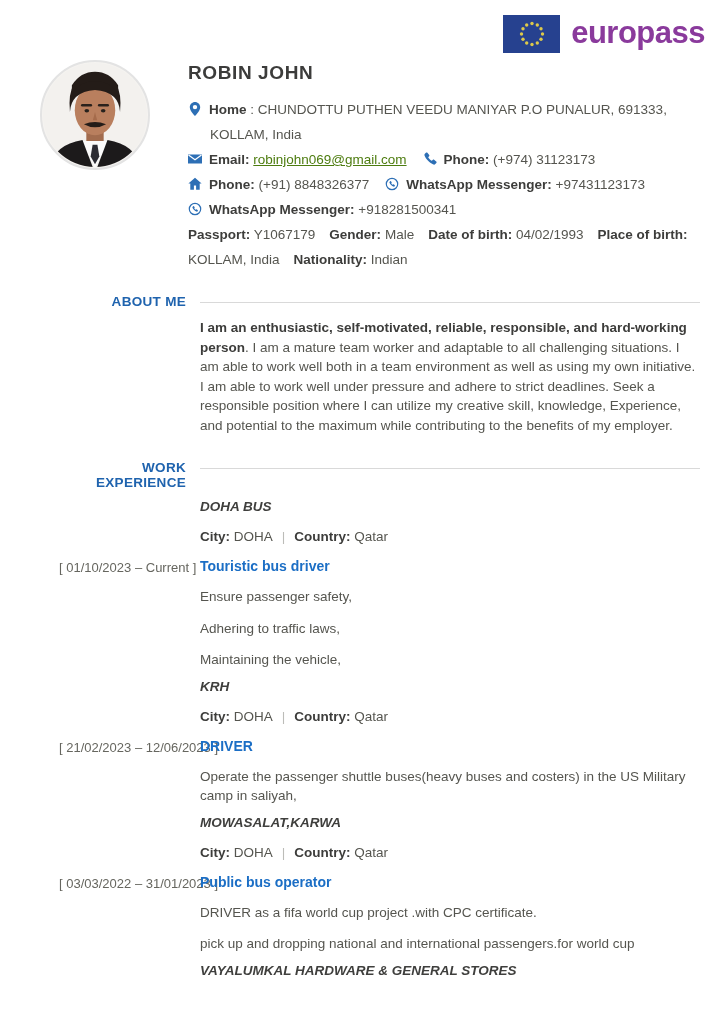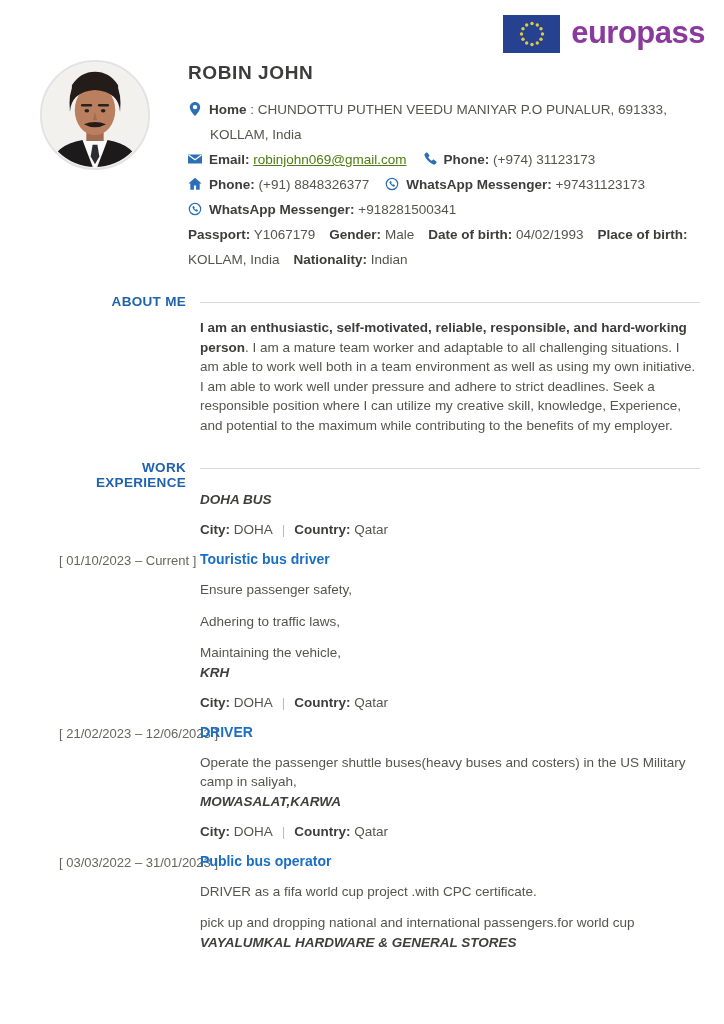--- a/index.html
+++ b/index.html
@@ -38,21 +38,21 @@
   .section { display:grid; grid-template-columns:166px 1fr; column-gap:14px; padding:0 24px 0 20px; }
   .lcell { text-align:right;margin-left:39px; }
   .sec-head { font-size:13.5px; font-weight:bold; color:#1f63ae; letter-spacing:0.3px; padding-top:3px; }
   .sec-rule { border-top:1px solid #d9d9d9; margin-top:11px; }
   .about-sec { margin-top:19px; }
   .work-sec { margin-top:22px; }
 
   .about-text { font-size:13.5px; line-height:19.5px; color:#55554f; margin-top:9px; padding-right:4px; }
   .about-text .lead { font-weight:bold; color:#3d3d3b; }
 
-  .employer { font-size:13.5px; font-weight:bold; font-style:italic; color:#3f3f3d; margin-top:2px; }
+  .employer { font-size:13.5px; font-weight:bold; font-style:italic; color:#3f3f3d; margin-top:9px; }
   .city-row { font-size:13.5px; color:#55554f; margin-top:15px; }
   .sep { color:#bcbcb8; margin:0 9px; }
   .dates { font-size:13px; color:#66665f; padding-top:16px; white-space:nowrap;text-align:center; }
   .job-title { font-size:14px; font-weight:bold; color:#1b6ec5; padding-top:14px; }
   .desc { font-size:13.5px; line-height:19.5px; color:#55554f; }
   .desc p { margin-top:12px; }
 </style>
 </head>
 <body>
 

